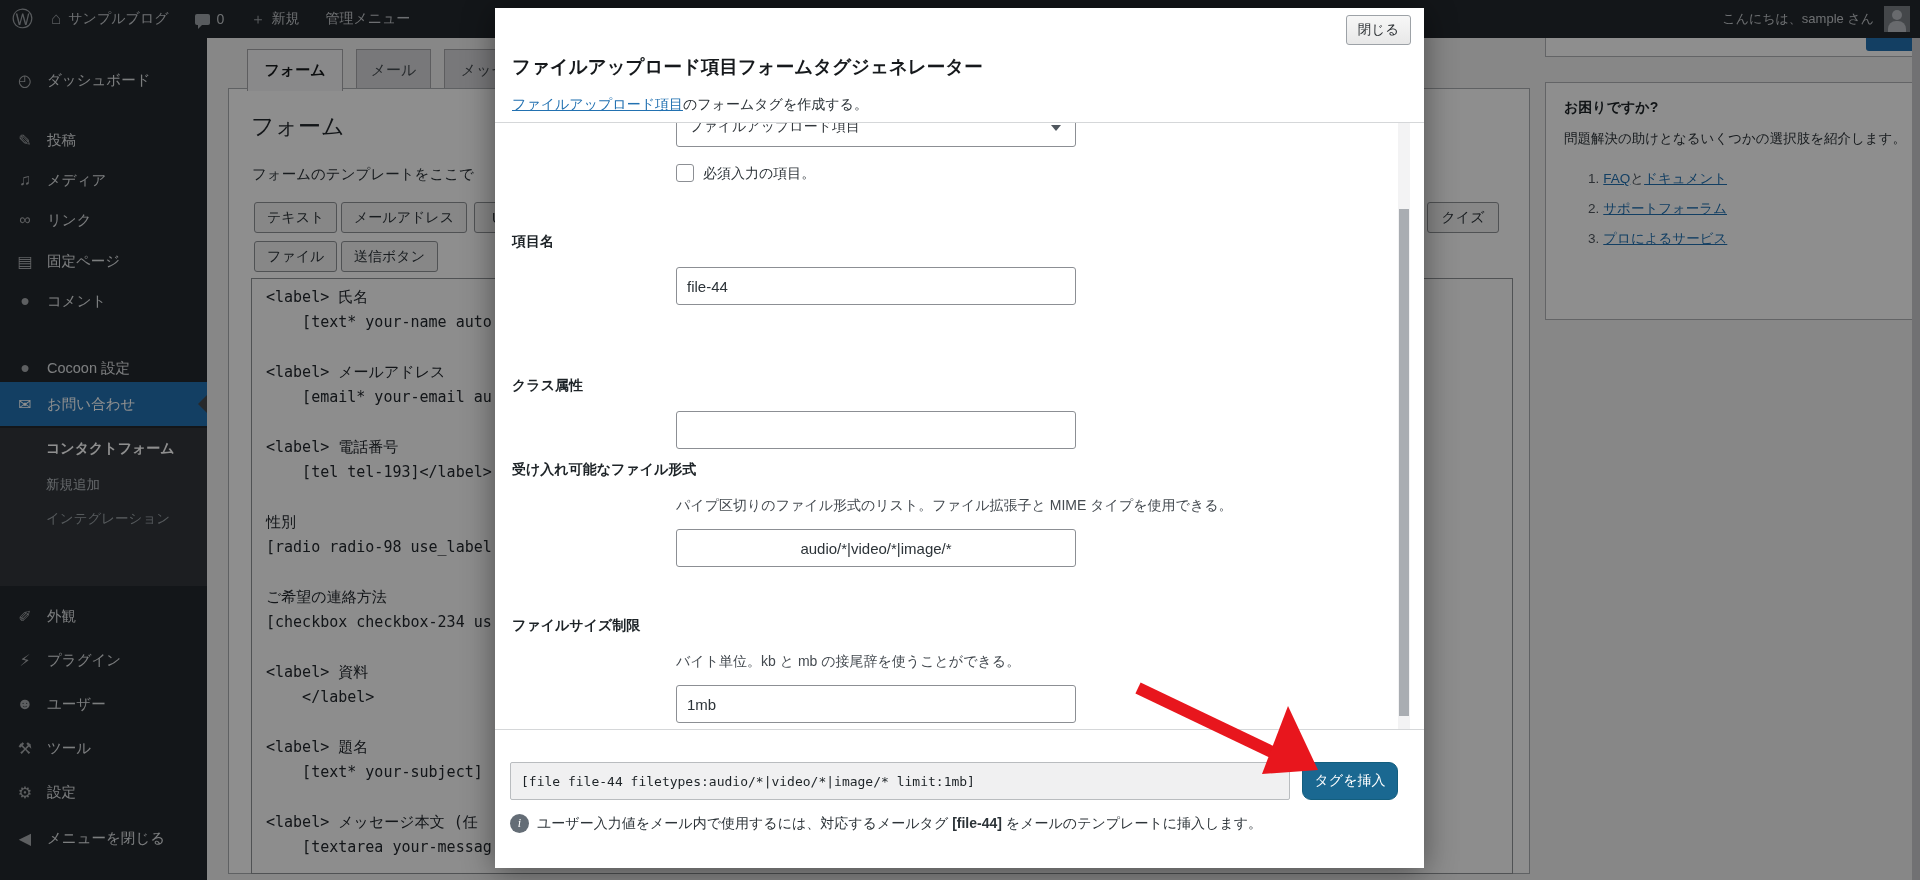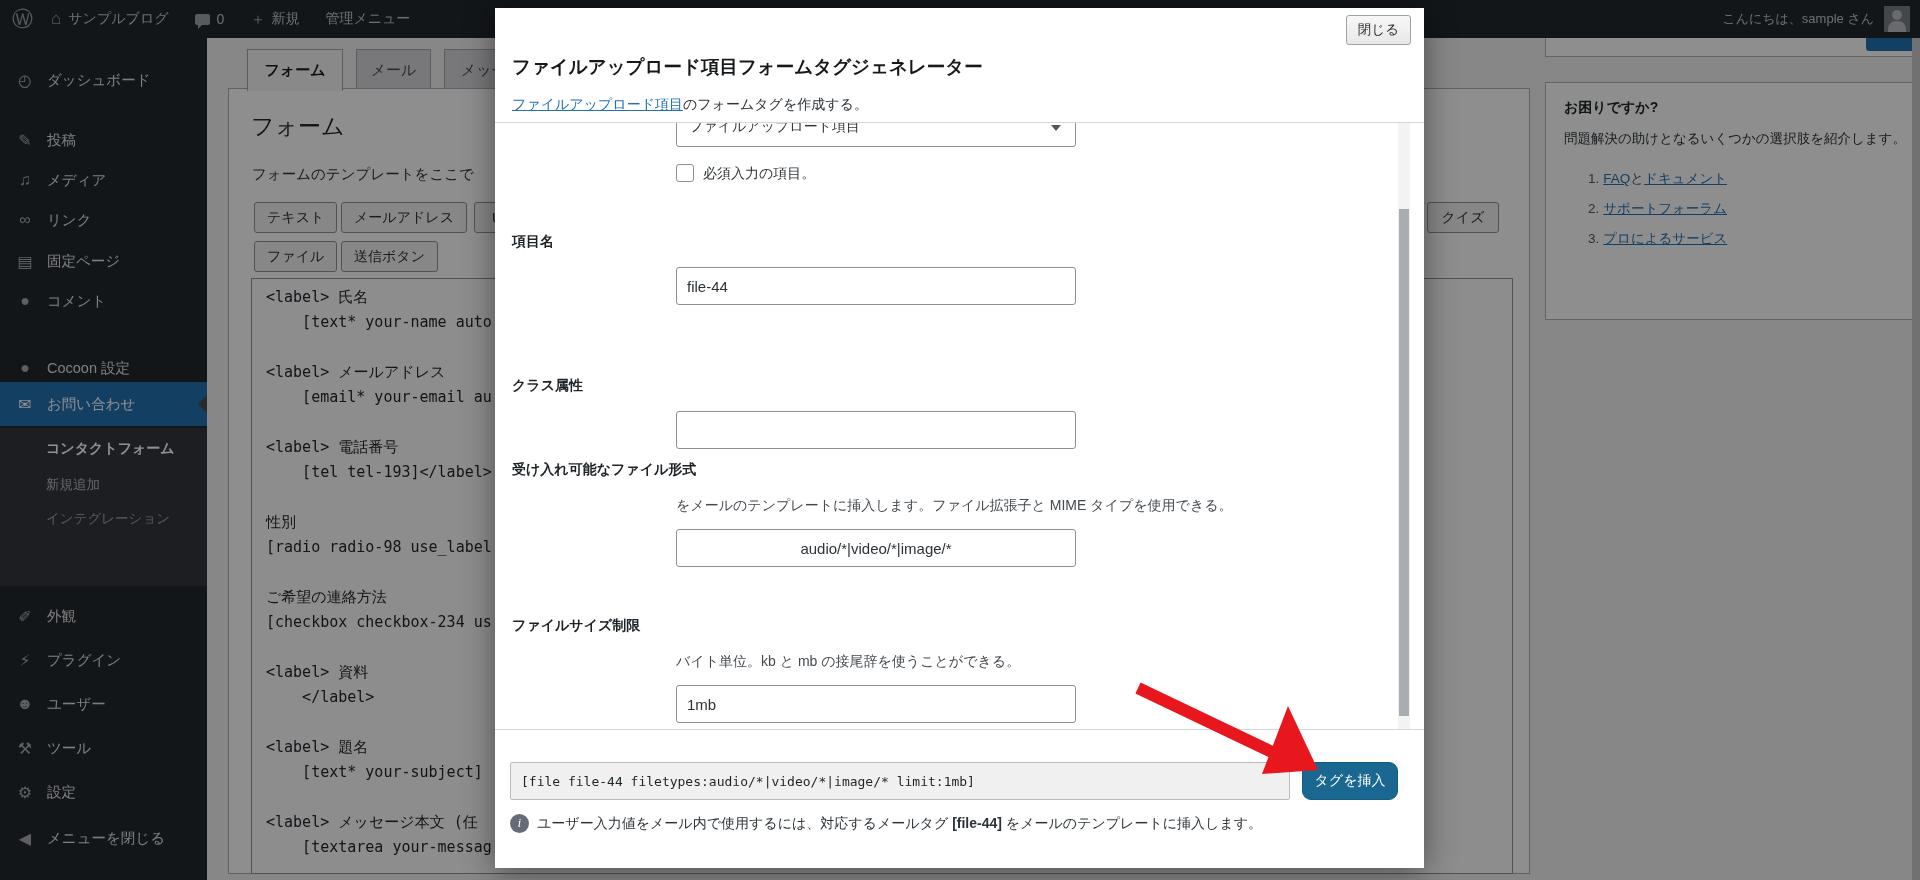--- a/index.html
+++ b/index.html
@@ -266,21 +266,21 @@
     <div id="req-check"></div>
     <div id="req-label">必須入力の項目。</div>
 
     <div class="fld-label" style="top:110px">項目名</div>
     <input class="txt-input" style="top: 144px;" value="file-44">
 
     <div class="fld-label" style="top:254px">クラス属性</div>
     <input class="txt-input" style="top: 288px;" value="">
 
     <div class="fld-label" style="top:338px">受け入れ可能なファイル形式</div>
-    <div class="fld-desc" style="top:374px">をメールのテンプレートに挿入します。ファイル拡張子と MIME タイプを使用できる。</div>
+    <div class="fld-desc" style="top:374px">パイプ区切りのファイル形式のリスト。ファイル拡張子と MIME タイプを使用できる。</div>
     <input class="txt-input" style="top: 406px; text-align: center;" value="audio/*|video/*|image/*">
 
     <div class="fld-label" style="top:494px">ファイルサイズ制限</div>
     <div class="fld-desc" style="top:530px">バイト単位。kb と mb の接尾辞を使うことができる。</div>
     <input class="txt-input" style="top: 562px;" value="1mb">
 
     <div id="modal-scrollbar">
       <div id="modal-thumb"></div>
     </div>
   </div>

